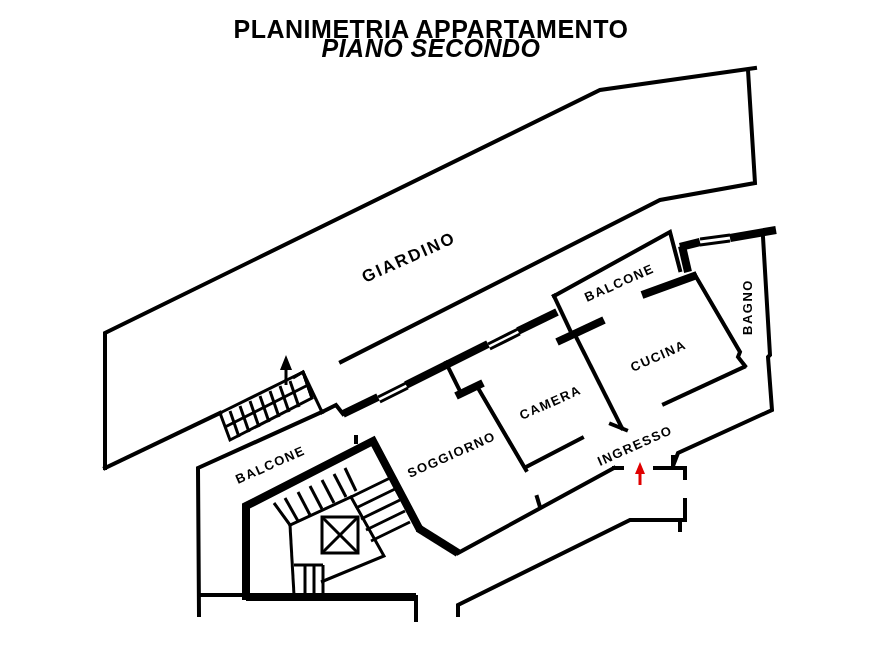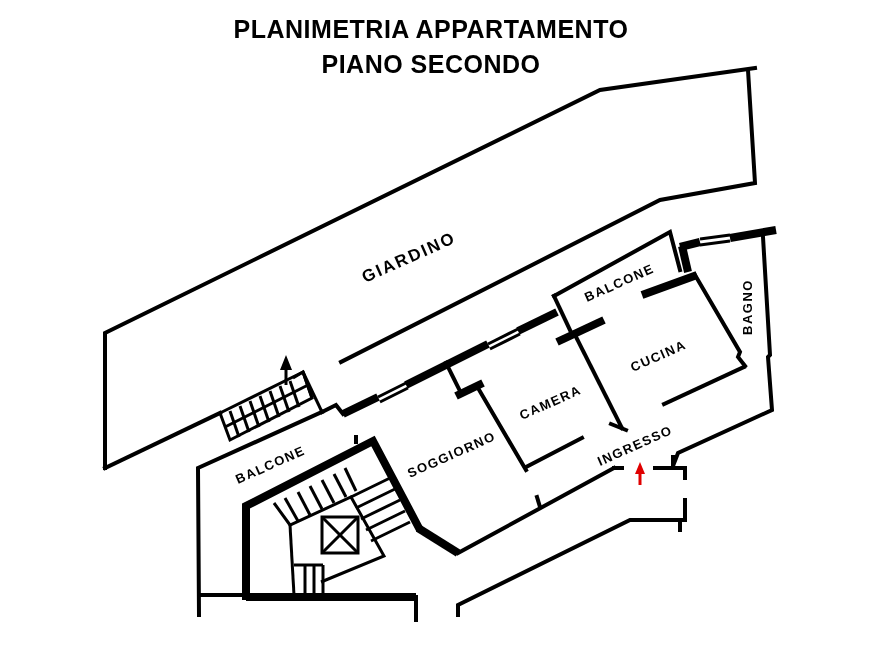--- a/index.html
+++ b/index.html
@@ -1,19 +1,19 @@
 <!DOCTYPE html>
 <html><head>
 <meta charset="utf-8">
 <style>
   html, body { margin: 0; padding: 0; background: #ffffff; }
   body { width: 893px; height: 670px; position: relative; overflow: hidden; font-family: "Liberation Sans", sans-serif; }
   .title { position: absolute; left: 0; width: 862px; text-align: center; font-weight: bold; font-size: 25px; color: #000000; letter-spacing: 0.5px; }
   .t1 { top: 15px; }
-  .t2 { top: 50px; }
+  .t2 { top: 34px; font-style: italic; }
   svg { position: absolute; left: 0; top: 0; }
   .w { stroke: #000; stroke-width: 4; fill: none; stroke-linejoin: miter; stroke-linecap: square; }
   .wt { stroke: #000; stroke-width: 8; fill: none; stroke-linecap: butt; }
   .wthin { stroke: #000; stroke-width: 3; fill: none; }
   .lbl { font-family: "Liberation Sans", sans-serif; font-weight: bold; font-size: 13px; fill: #000; letter-spacing: 1.5px; }
   .lbl-big { font-size: 17px; letter-spacing: 2px; }
 </style>
 </head>
 <body>
 

